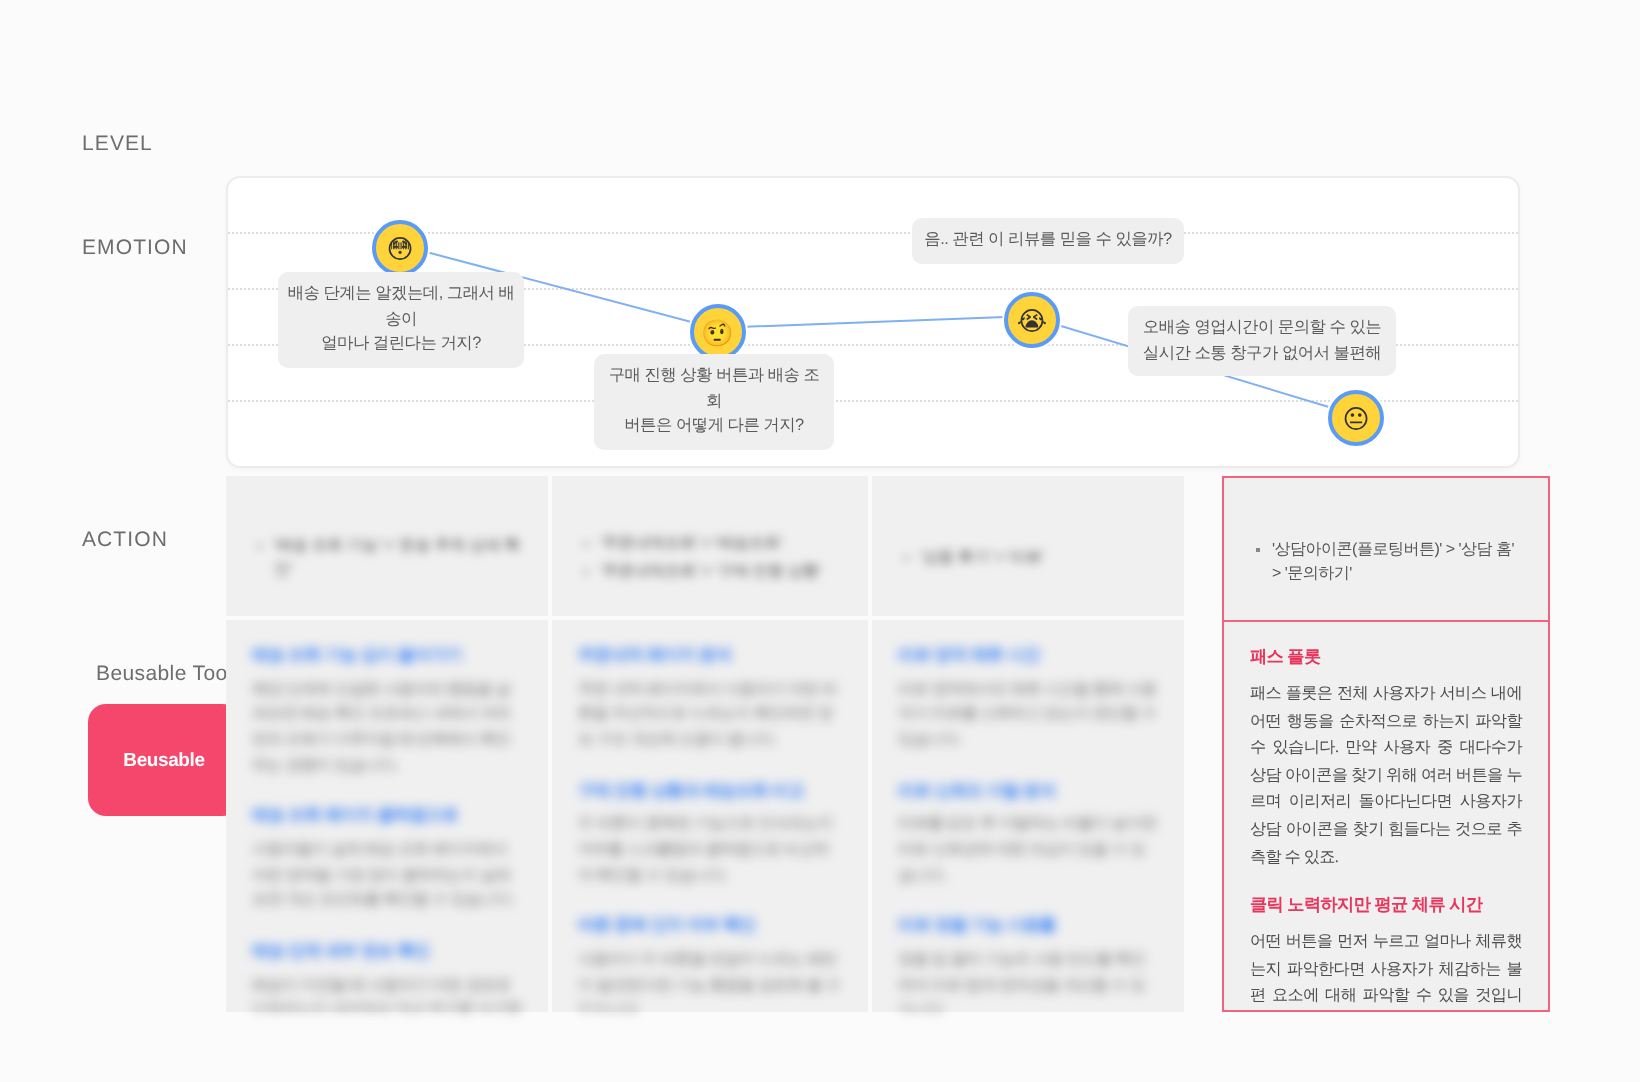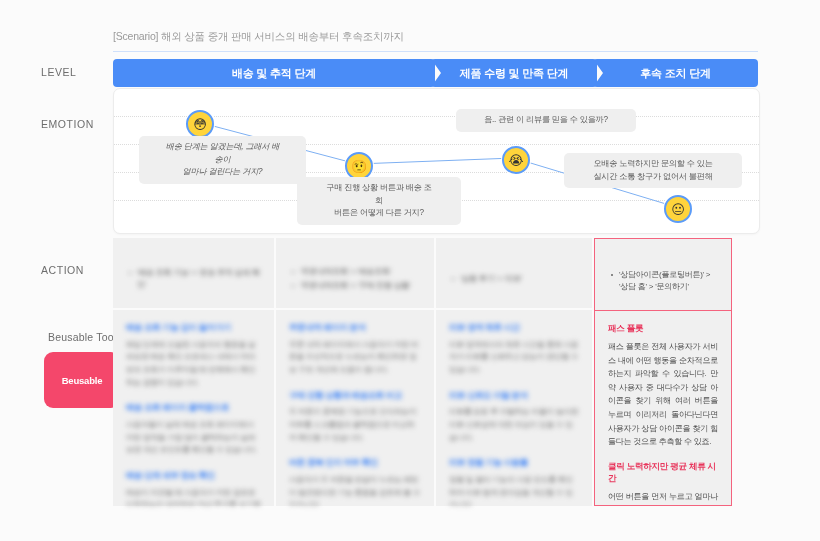--- a/index.html
+++ b/index.html
@@ -80,21 +80,21 @@
   }
 
   .bubble{
     position:absolute;
     background:#efefef;
     border-radius:5px;
     color:#5a5a5a;
     font-size:8.2px;
     line-height:1.55;
     text-align:center;
-    padding:5px 26px;
+    padding:5px 4px;
     letter-spacing:-.25px;
     white-space:pre-line;
   }
 
   
   .grid-wrap{position:absolute;left:113px;top:238px;width:645px;height:268px;}
   .col{
     position:absolute;top:0;height:268px;
     background:#f0f0f0;
     box-sizing:border-box;
@@ -142,73 +142,61 @@
     margin:0 0 13px 0;letter-spacing:-.3px;
   }
 
   
   .hl-h{
     font-size:8.6px;font-weight:bold;color:#e8365c;
     margin:0 0 5px 0;letter-spacing:-.3px;
   }
   .hl-p{
     font-size:8.1px;color:#4d4d4d;line-height:1.68;
-    margin:0 0 12px 0;letter-spacing:-.3px;text-align:justify;
+    margin:0 0 12px 0;letter-spacing:-.3px;text-align:justify;font-family:Liberation Serif, serif;
   }
   .hl-bullet{
     font-size:8.3px;color:#3d3d3d;line-height:1.55;letter-spacing:-.3px;
   }
 </style>
 </head>
 <body>
 
 <div id="canvas">
 
   <div class="rail-label level">LEVEL</div>
   <div class="rail-label emotion">EMOTION</div>
   <div class="rail-label action">ACTION</div>
   <div class="rail-label tools">Beusable Tools</div>
 
   <div class="logo" id="beusable-logo" style="background: rgb(244, 71, 107);">
     <span class="logo-text">Beusable</span>
   </div>
 
-  <div class="scenario">[Scenario] 해외 상품 중개 판매 서비스의 배송부터 후속조치까지</div>
-
-  <div class="level-row" id="level-row">
-      <div class="chev" style="left: 0px; width: 322px; background: rgb(74, 140, 247); border-radius: 4px; clip-path: polygon(0px 0px, 0px 100%, 100% 100%, 332px 50%, 100% 0px);">
-        <span class="chev-label">배송 및 추적 단계</span>
-      </div>
-      <div class="chev" style="left: 318px; width: 166px; background: rgb(74, 140, 247); border-radius: 4px; clip-path: polygon(0px 0px, 10px 50%, 0px 100%, 100% 100%, 176px 50%, 100% 0px);">
-        <span class="chev-label">제품 수령 및 만족 단계</span>
-      </div>
-      <div class="chev" style="left: 480px; width: 165px; background: rgb(74, 140, 247); border-radius: 4px; clip-path: polygon(0px 0px, 10px 50%, 0px 100%, 100% 100%, 100% 0px);">
-        <span class="chev-label">후속 조치 단계</span>
-      </div>
-    </div>
+
 
   <div class="emotion-panel">
     <div class="grid-line" style="top:27px;"></div>
     <div class="grid-line" style="top:55px;"></div>
     <div class="grid-line" style="top:83px;"></div>
     <div class="grid-line" style="top:111px;"></div>
     <svg class="emo-svg" id="emo-svg" viewBox="0 0 645 144">
         <polyline points="84,33 243,75 400,69 562,118" fill="none" stroke="#7eb0f2" stroke-width="1"></polyline>
       </svg>
     <div id="emotion-layer">
         <div class="emo-node" style="left: 72px; top: 21px;">😳</div>
         <div class="emo-node" style="left: 231px; top: 63px;">🤨</div>
         <div class="emo-node" style="left: 388px; top: 57px;">😭</div>
         <div class="emo-node" style="left: 550px; top: 106px;">😐</div>
-        <div class="bubble" style="left: 25px; top: 47px; width: 115px; font-style: italic;">배송 단계는 알겠는데, 그래서 배송이
+        <div class="bubble" style="left: 25px; top: 47px; width: 115px;">배송 단계는 알겠는데, 그래서 배송이
 얼마나 걸린다는 거지?</div>
         <div class="bubble" style="left: 183px; top: 88px; width: 112px;">구매 진행 상황 버튼과 배송 조회
 버튼은 어떻게 다른 거지?</div>
         <div class="bubble" style="left: 342px; top: 20px; width: 128px;">음.. 관련 이 리뷰를 믿을 수 있을까?</div>
-        <div class="bubble" style="left: 450px; top: 64px; width: 126px;">오배송 노력하지만 문의할 수 있는
+        <div class="bubble" style="left: 450px; top: 64px; width: 126px;">오배송 영업시간이 문의할 수 있는
 실시간 소통 창구가 없어서 불편해</div>
       </div>
   </div>
 
   <div class="grid-wrap" id="grid-wrap">
       <div class="col" style="left: 0px; width: 161px;">
         <div class="action-cell">
           <ul class="bullets blur">
             <li>'배송 조회 기능' &gt; '운송 추적 상세 확인'</li>
           </ul>
@@ -246,21 +234,21 @@
         </div>
         <div class="tools-cell blur-strong">
           <div class="tool-h">리뷰 영역 체류 시간</div>
           <div class="tool-p">리뷰 영역에서의 체류 시간을 통해 사용자가 리뷰를 신뢰하고 읽는지 판단할 수 있습니다.</div>
           <div class="tool-h">리뷰 신뢰도 이탈 분석</div>
           <div class="tool-p">리뷰를 읽은 후 이탈하는 비율이 높다면 리뷰 신뢰성에 대한 의심이 있을 수 있습니다.</div>
           <div class="tool-h">리뷰 정렬 기능 사용률</div>
           <div class="tool-p">정렬 및 필터 기능의 사용 빈도를 확인하여 리뷰 탐색 편의성을 개선할 수 있습니다.</div>
         </div>
       </div>
-      <div class="col highlight" style="left: 481px; width: 138px; border-color: rgb(244, 99, 126); padding-left: 12px;">
+      <div class="col highlight" style="left: 498px; width: 164px; border-color: rgb(244, 99, 126); padding-left: 12px;">
         <div class="action-cell">
           <ul class="bullets">
             <li class="hl-bullet">'상담아이콘(플로팅버튼)' &gt; '상담 홈' &gt; '문의하기'</li>
           </ul>
         </div>
         <div class="tools-cell">
           <div class="hl-h">패스 플롯</div>
           <div class="hl-p">패스 플롯은 전체 사용자가 서비스 내에 어떤 행동을 순차적으로 하는지 파악할 수 있습니다. 만약 사용자 중 대다수가 상담 아이콘을 찾기 위해 여러 버튼을 누르며 이리저리 돌아다닌다면 사용자가 상담 아이콘을 찾기 힘들다는 것으로 추측할 수 있죠.</div>
           <div class="hl-h">클릭 노력하지만 평균 체류 시간</div>
           <div class="hl-p">어떤 버튼을 먼저 누르고 얼마나 체류했는지 파악한다면 사용자가 체감하는 불편 요소에 대해 파악할 수 있을 것입니다. 만약 사용자가 마이페이지 내부에 상담 아이콘을 발견하더라도 AI 응답으로만 가능한 현재 구조 상 여러 버튼을 눌러 문제를 해결하려 노력하지만 영업시간이 아니라는 메시지를 발견하면 문제 해결을 포기하여 페이지를 이탈하거나 체류시간이 매우 길어질 것입니다.</div>

